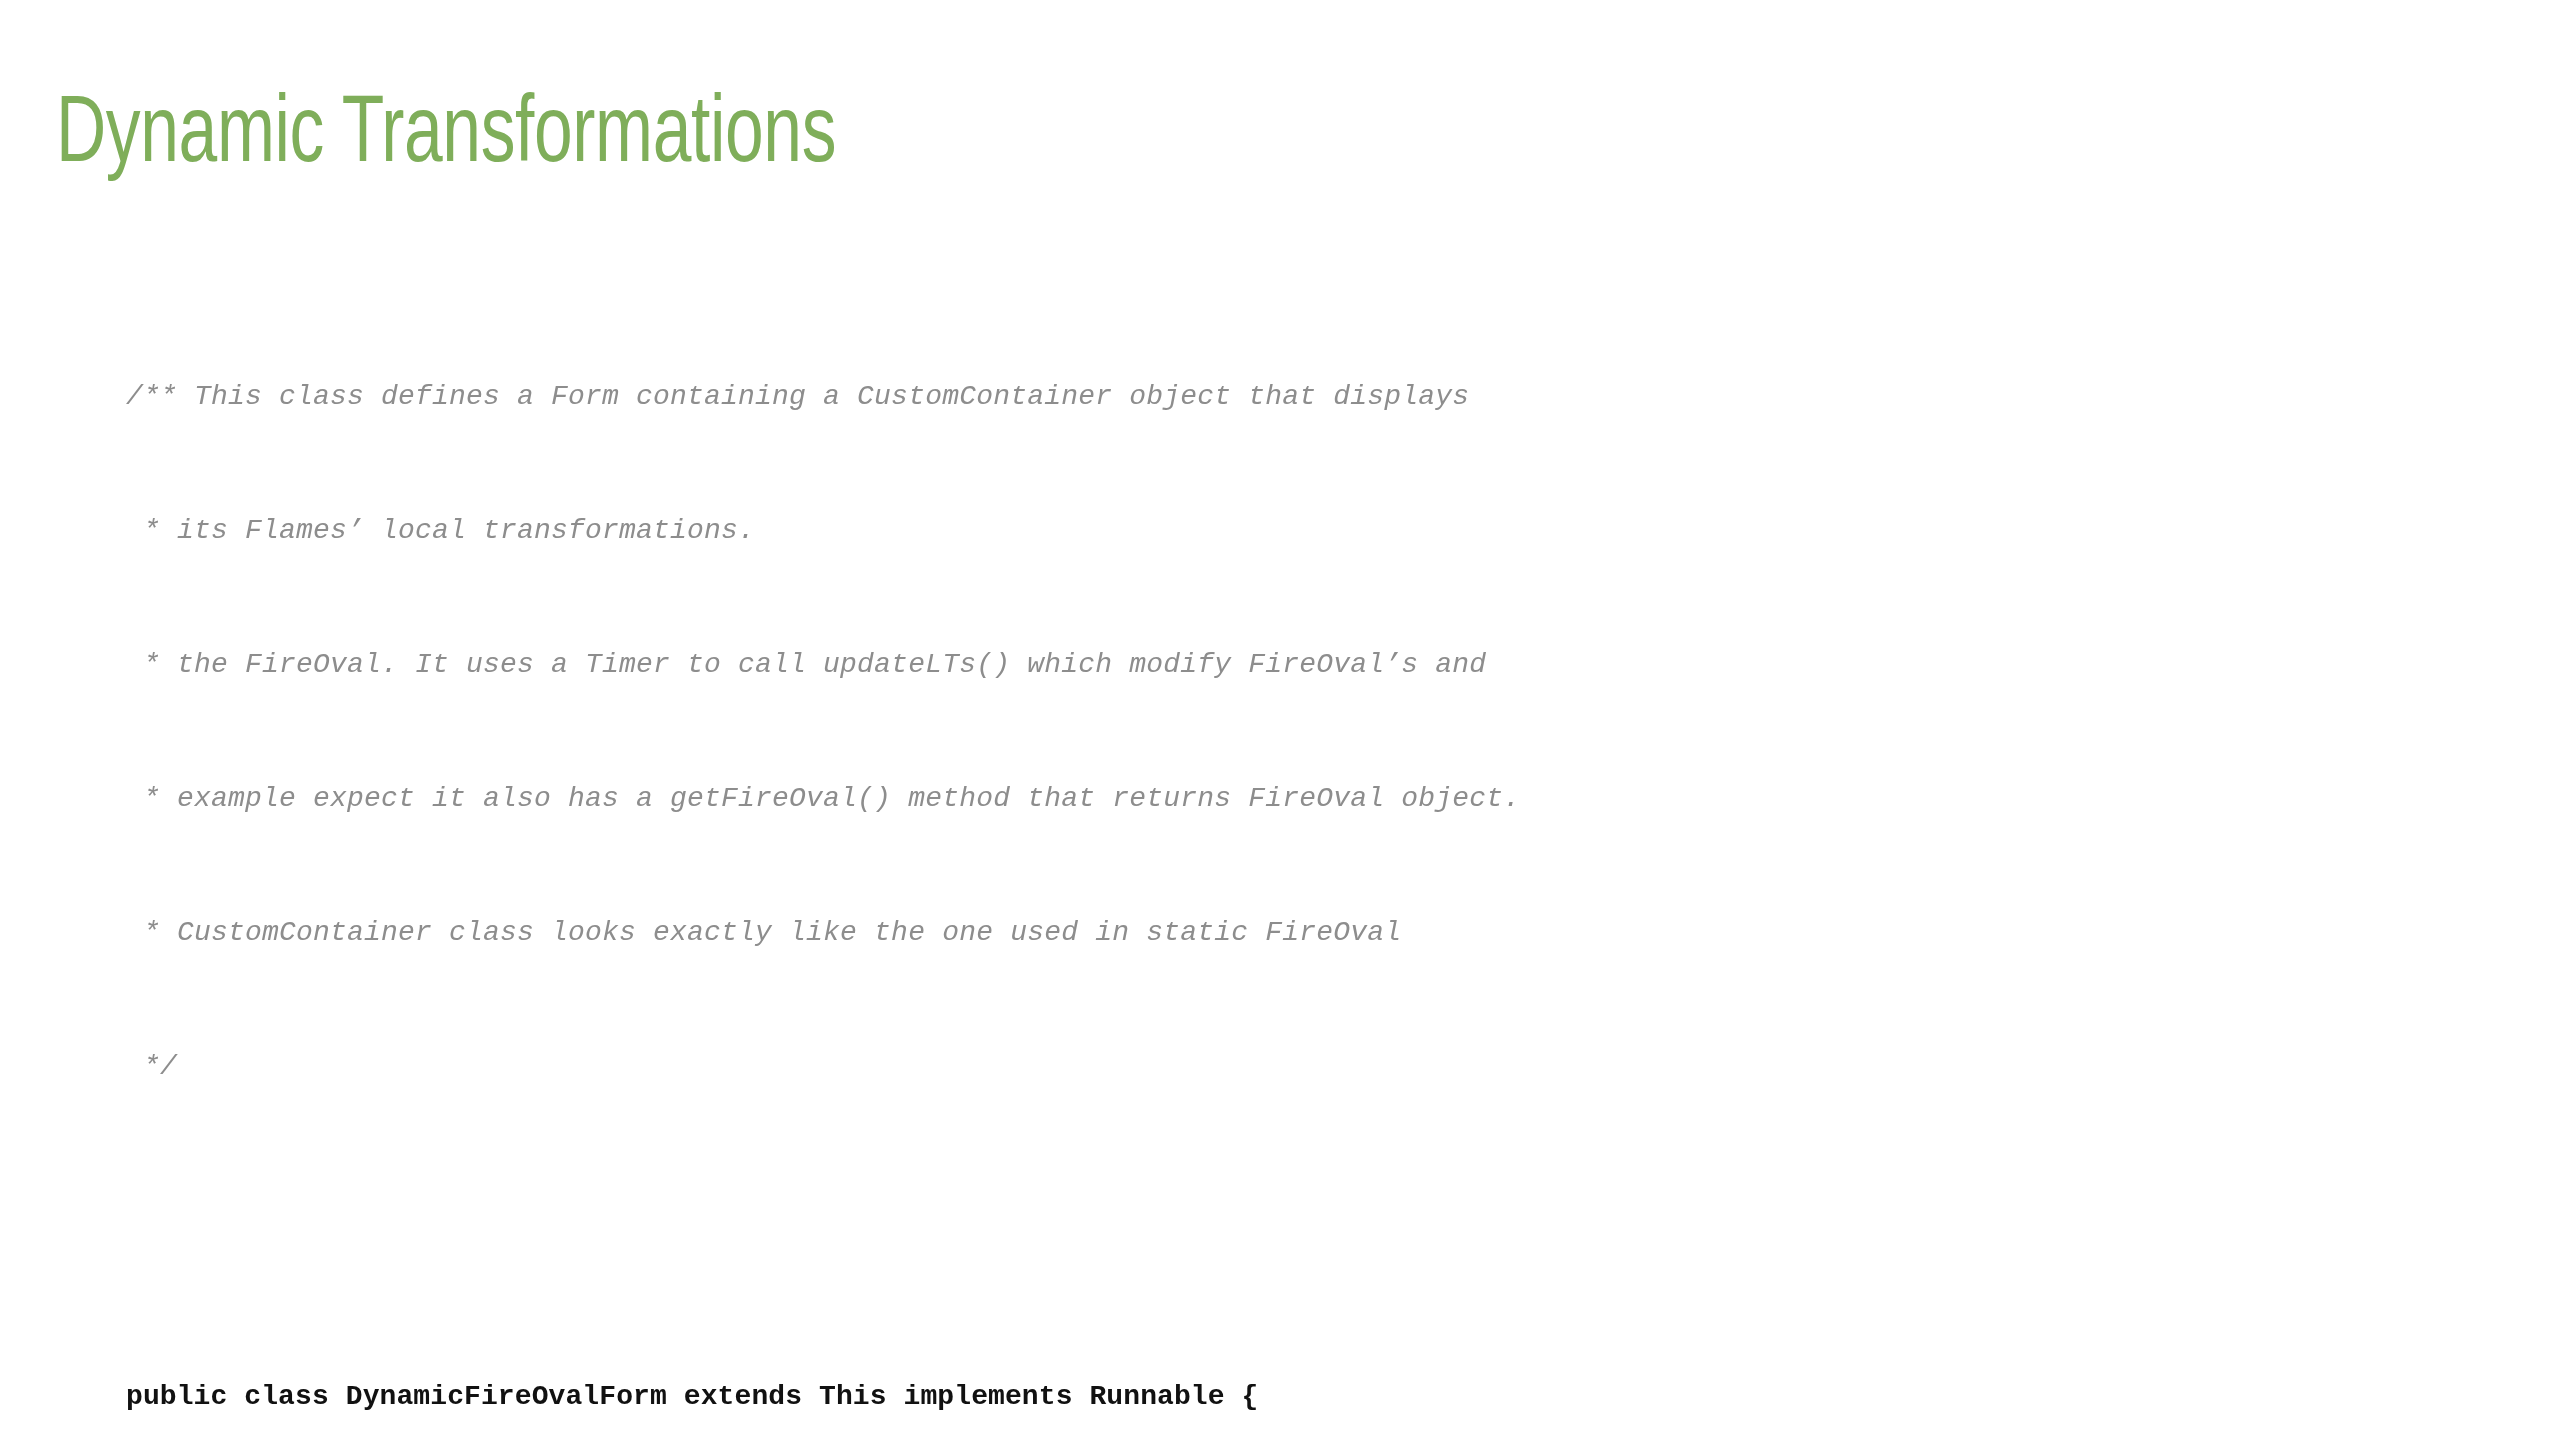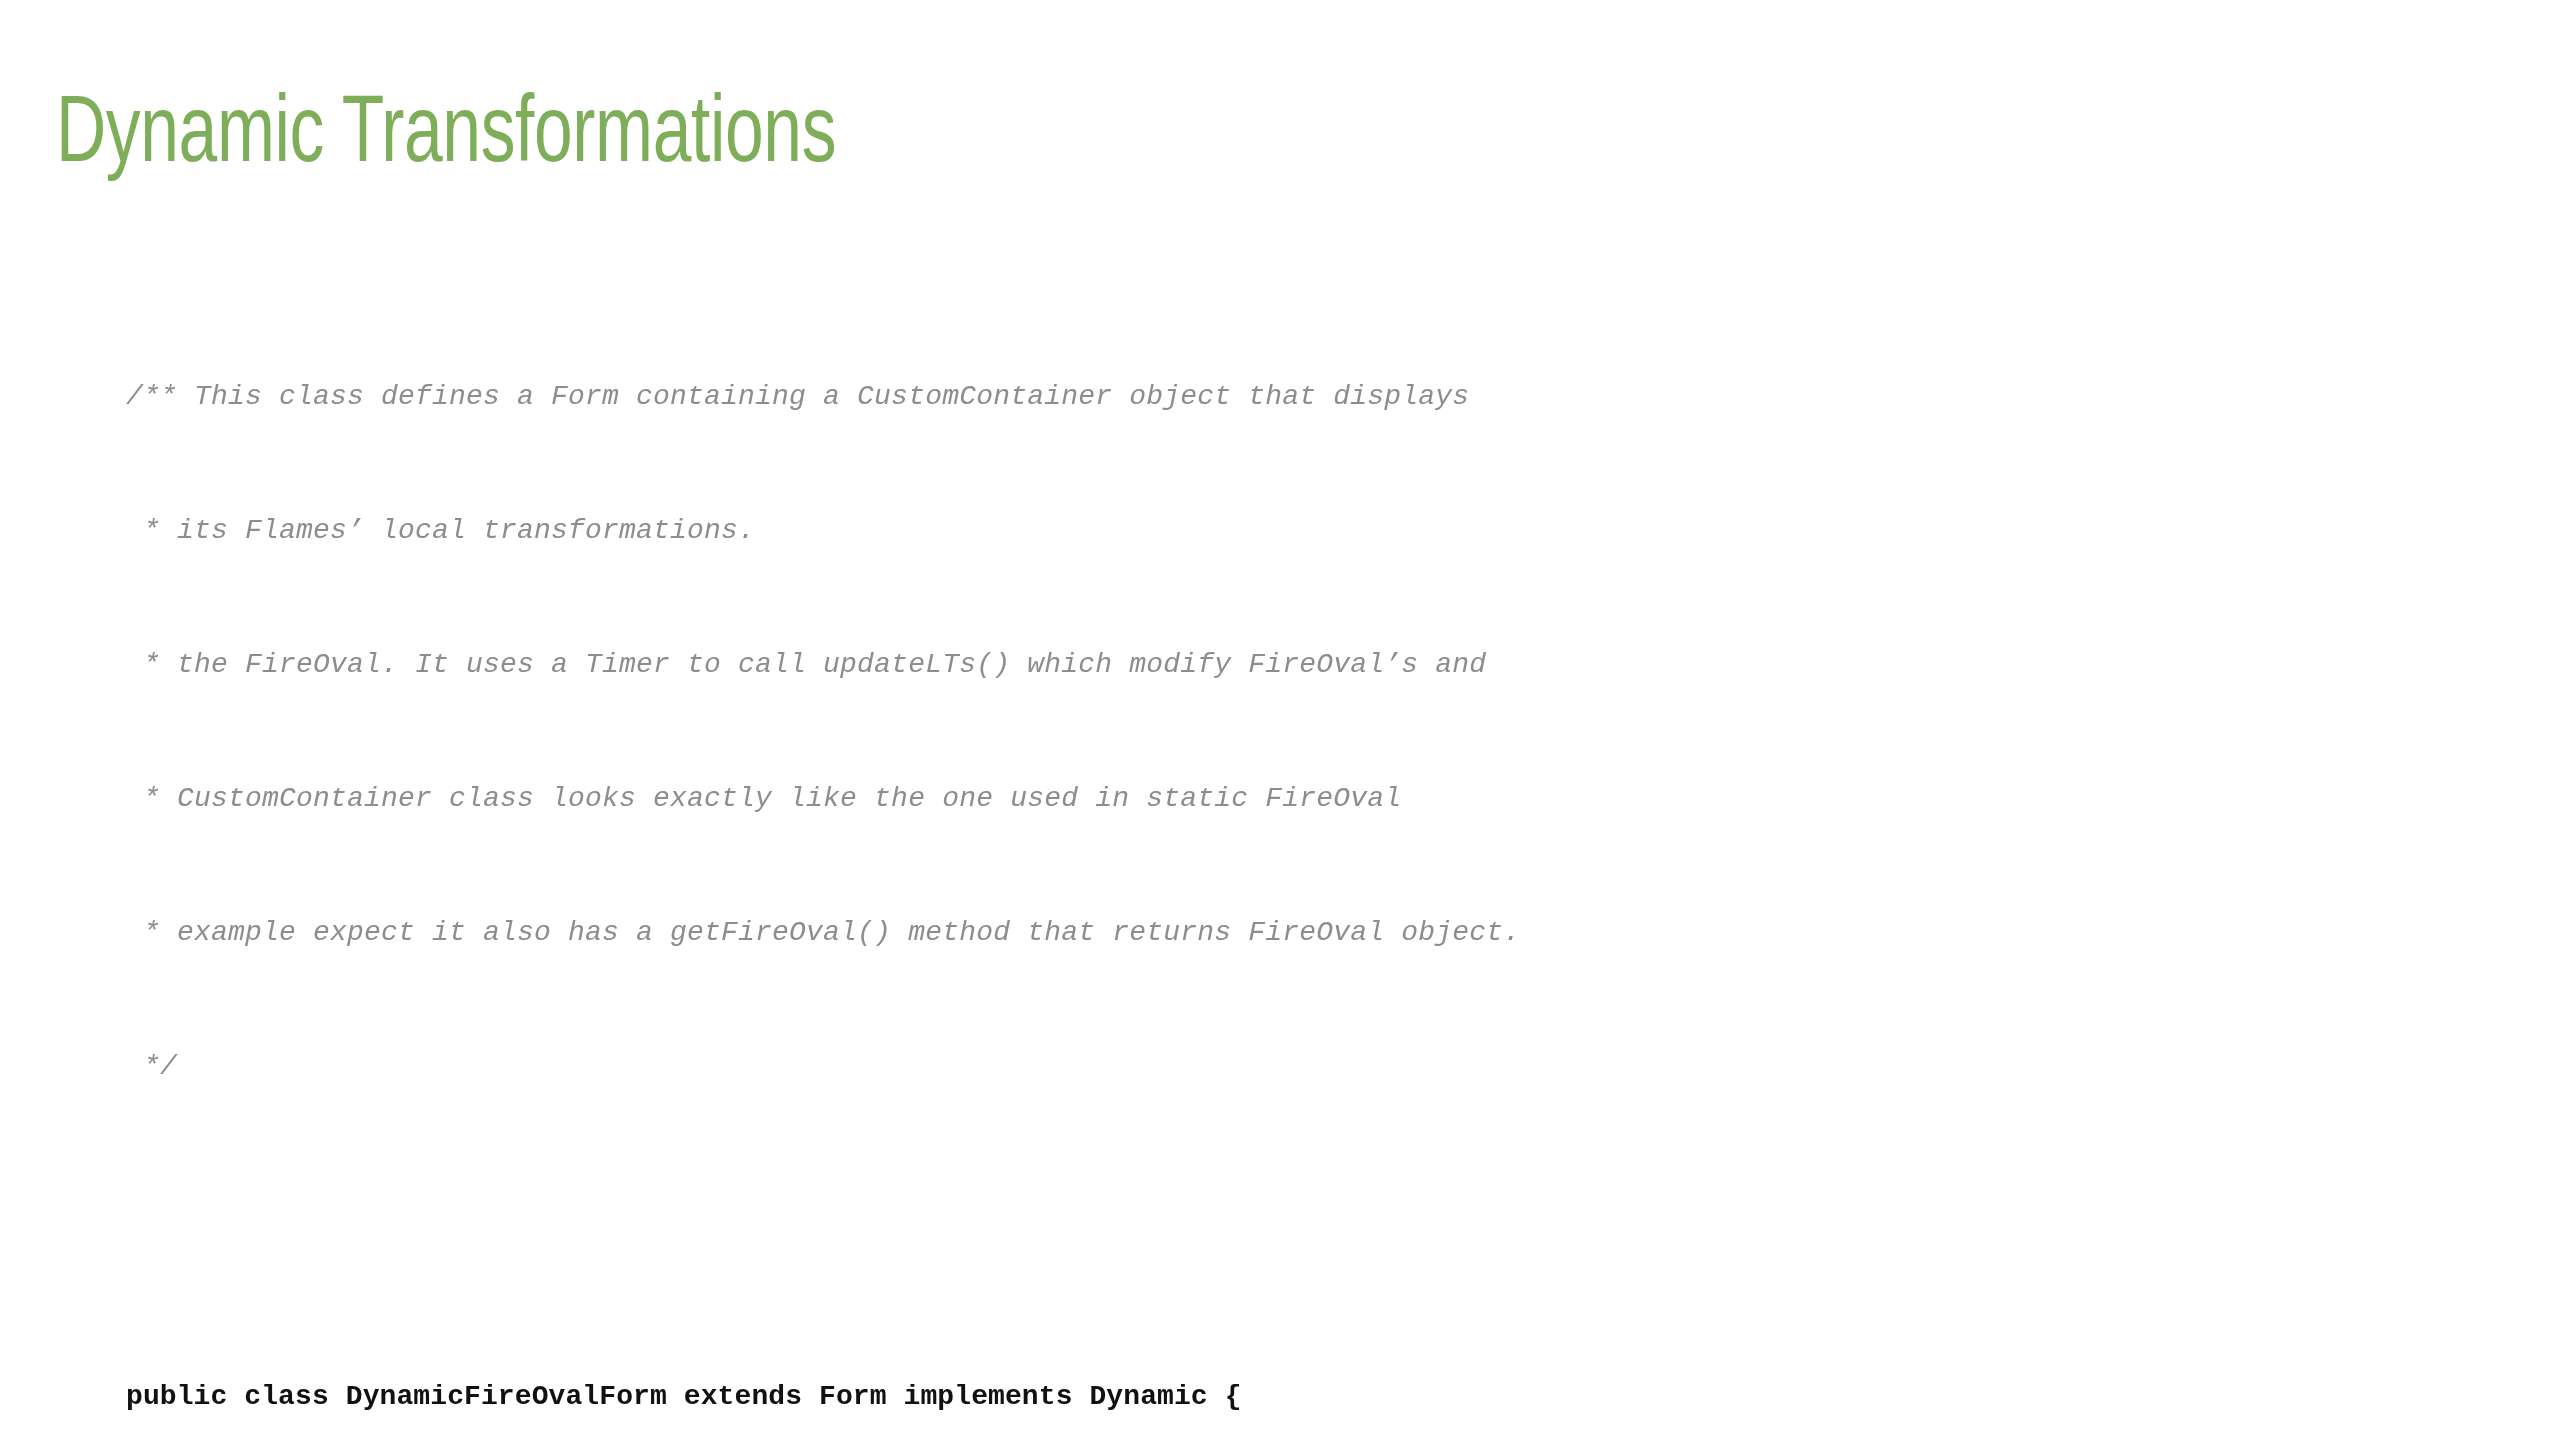--- a/index.html
+++ b/index.html
@@ -88,28 +88,28 @@
 <div id="slide">
 
   <h1 id="slide-title">Dynamic Transformations</h1>
 
   <div id="code-block">
 
     
     <div class="code-line tight"><span class="cmt">/** This class defines a Form containing a CustomContainer object that displays</span></div>
     <div class="code-line tight"><span class="cmt"> * its Flames’ local transformations.</span></div>
     <div class="code-line tight"><span class="cmt"> * the FireOval. It uses a Timer to call updateLTs() which modify FireOval’s and</span></div>
+    <div class="code-line tight"><span class="cmt"> * example expect it also has a getFireOval() method that returns FireOval object.</span></div>
     <div class="code-line tight"><span class="cmt"> * CustomContainer class looks exactly like the one used in static FireOval</span></div>
-    <div class="code-line tight"><span class="cmt"> * example expect it also has a getFireOval() method that returns FireOval object.</span></div>
     <div class="code-line tight"><span class="cmt"> */</span></div>
 
     <div class="gap-sm"></div>
 
     
-    <div class="code-line"><span class="src">public class DynamicFireOvalForm extends Form implements Dynamic {</span></div>
+    <div class="code-line"><span class="src">public class DynamicFireOvalForm extends This implements Runnable {</span></div>
 
     
 
     
     
 
     
 
     
     

